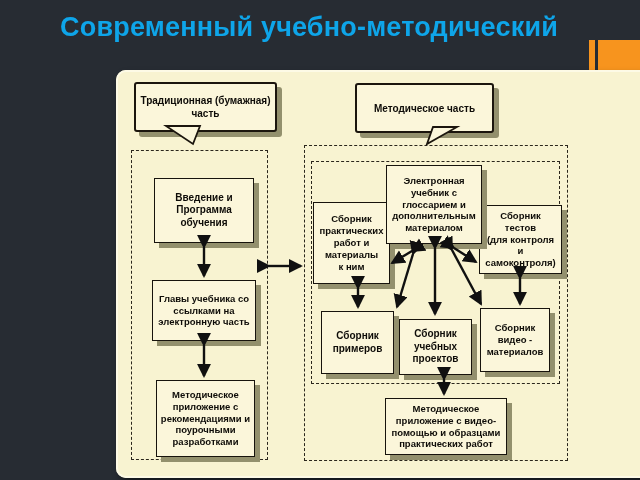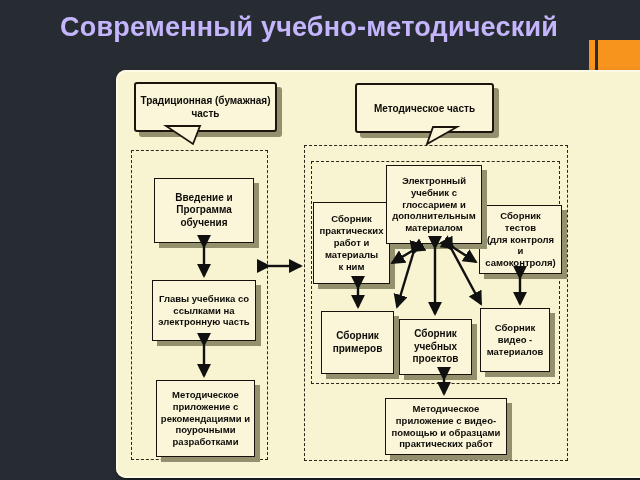--- a/index.html
+++ b/index.html
@@ -3,21 +3,21 @@
 <meta charset="utf-8">
 <style>
   html,body{margin:0;padding:0;}
   body{
     width:640px;height:480px;position:relative;overflow:hidden;
     background:#272C33;
     font-family:"Liberation Sans", sans-serif;
   }
   .title{
     position:absolute;left:0;top:13px;width:618px;text-align:center;
-    color:#c4b5fd;font-size:27px;font-weight:bold;line-height:1.06;
+    color:#0ea5e9;font-size:27px;font-weight:bold;line-height:1.06;
     letter-spacing:0.2px;
   }
   .deco-thin{position:absolute;left:589px;top:40px;width:6px;height:41px;background:#F7941E;}
   .deco-rect{position:absolute;left:598px;top:40px;width:42px;height:41px;background:#F7941E;}
 
   .diagram{
     position:absolute;left:116px;top:70px;width:572px;height:408px;
     background:#F8F3D1;border-radius:10px;
     box-shadow:3px 4px 6px rgba(0,0,0,0.5), inset 0 0 0 2px #FDFAE6;
   }
@@ -85,21 +85,21 @@
   <div class="node n2">Методическое
 приложение с
 рекомендациями и
 поурочными
 разработками</div>
   <div class="node n3">Сборник
 практических
 работ и
 материалы
 к ним</div>
-  <div class="node n4">Электронный
+  <div class="node n4">Электронная
 учебник с
 глоссарием и
 дополнительным
 материалом</div>
   <div class="node n5">Сборник
 тестов
 (для контроля
 и
 самоконтроля)</div>
   <div class="node n6">Сборник

